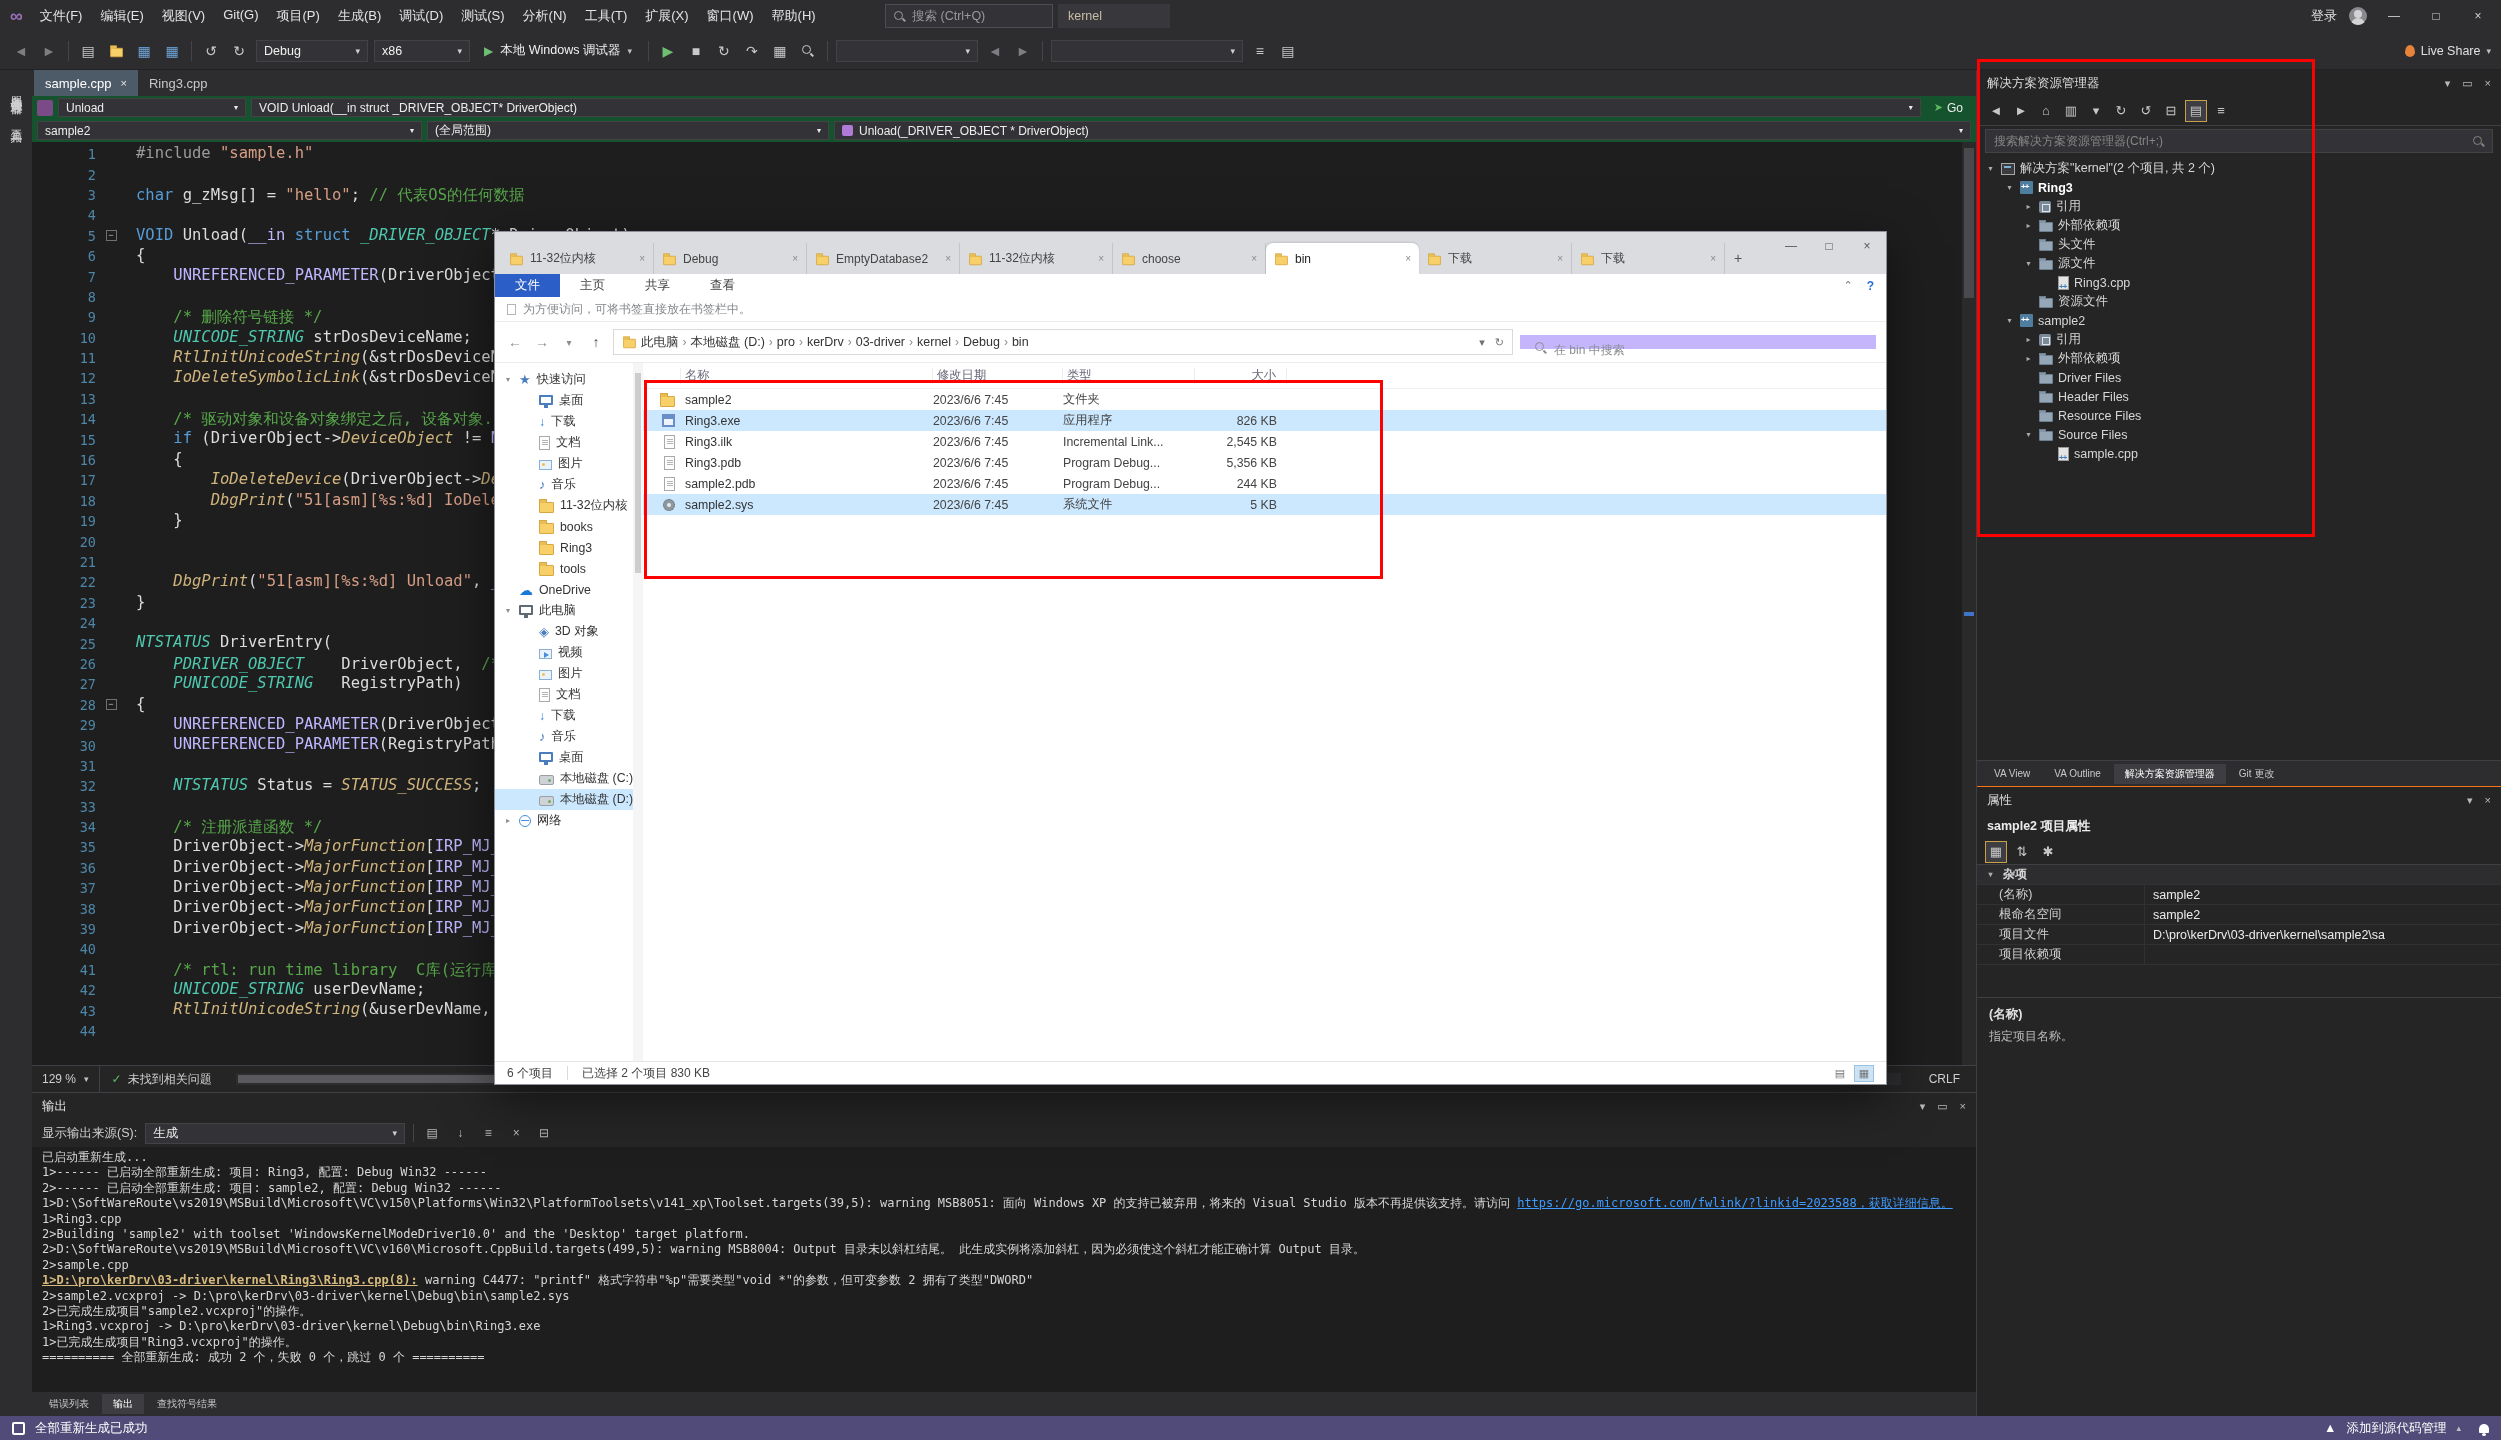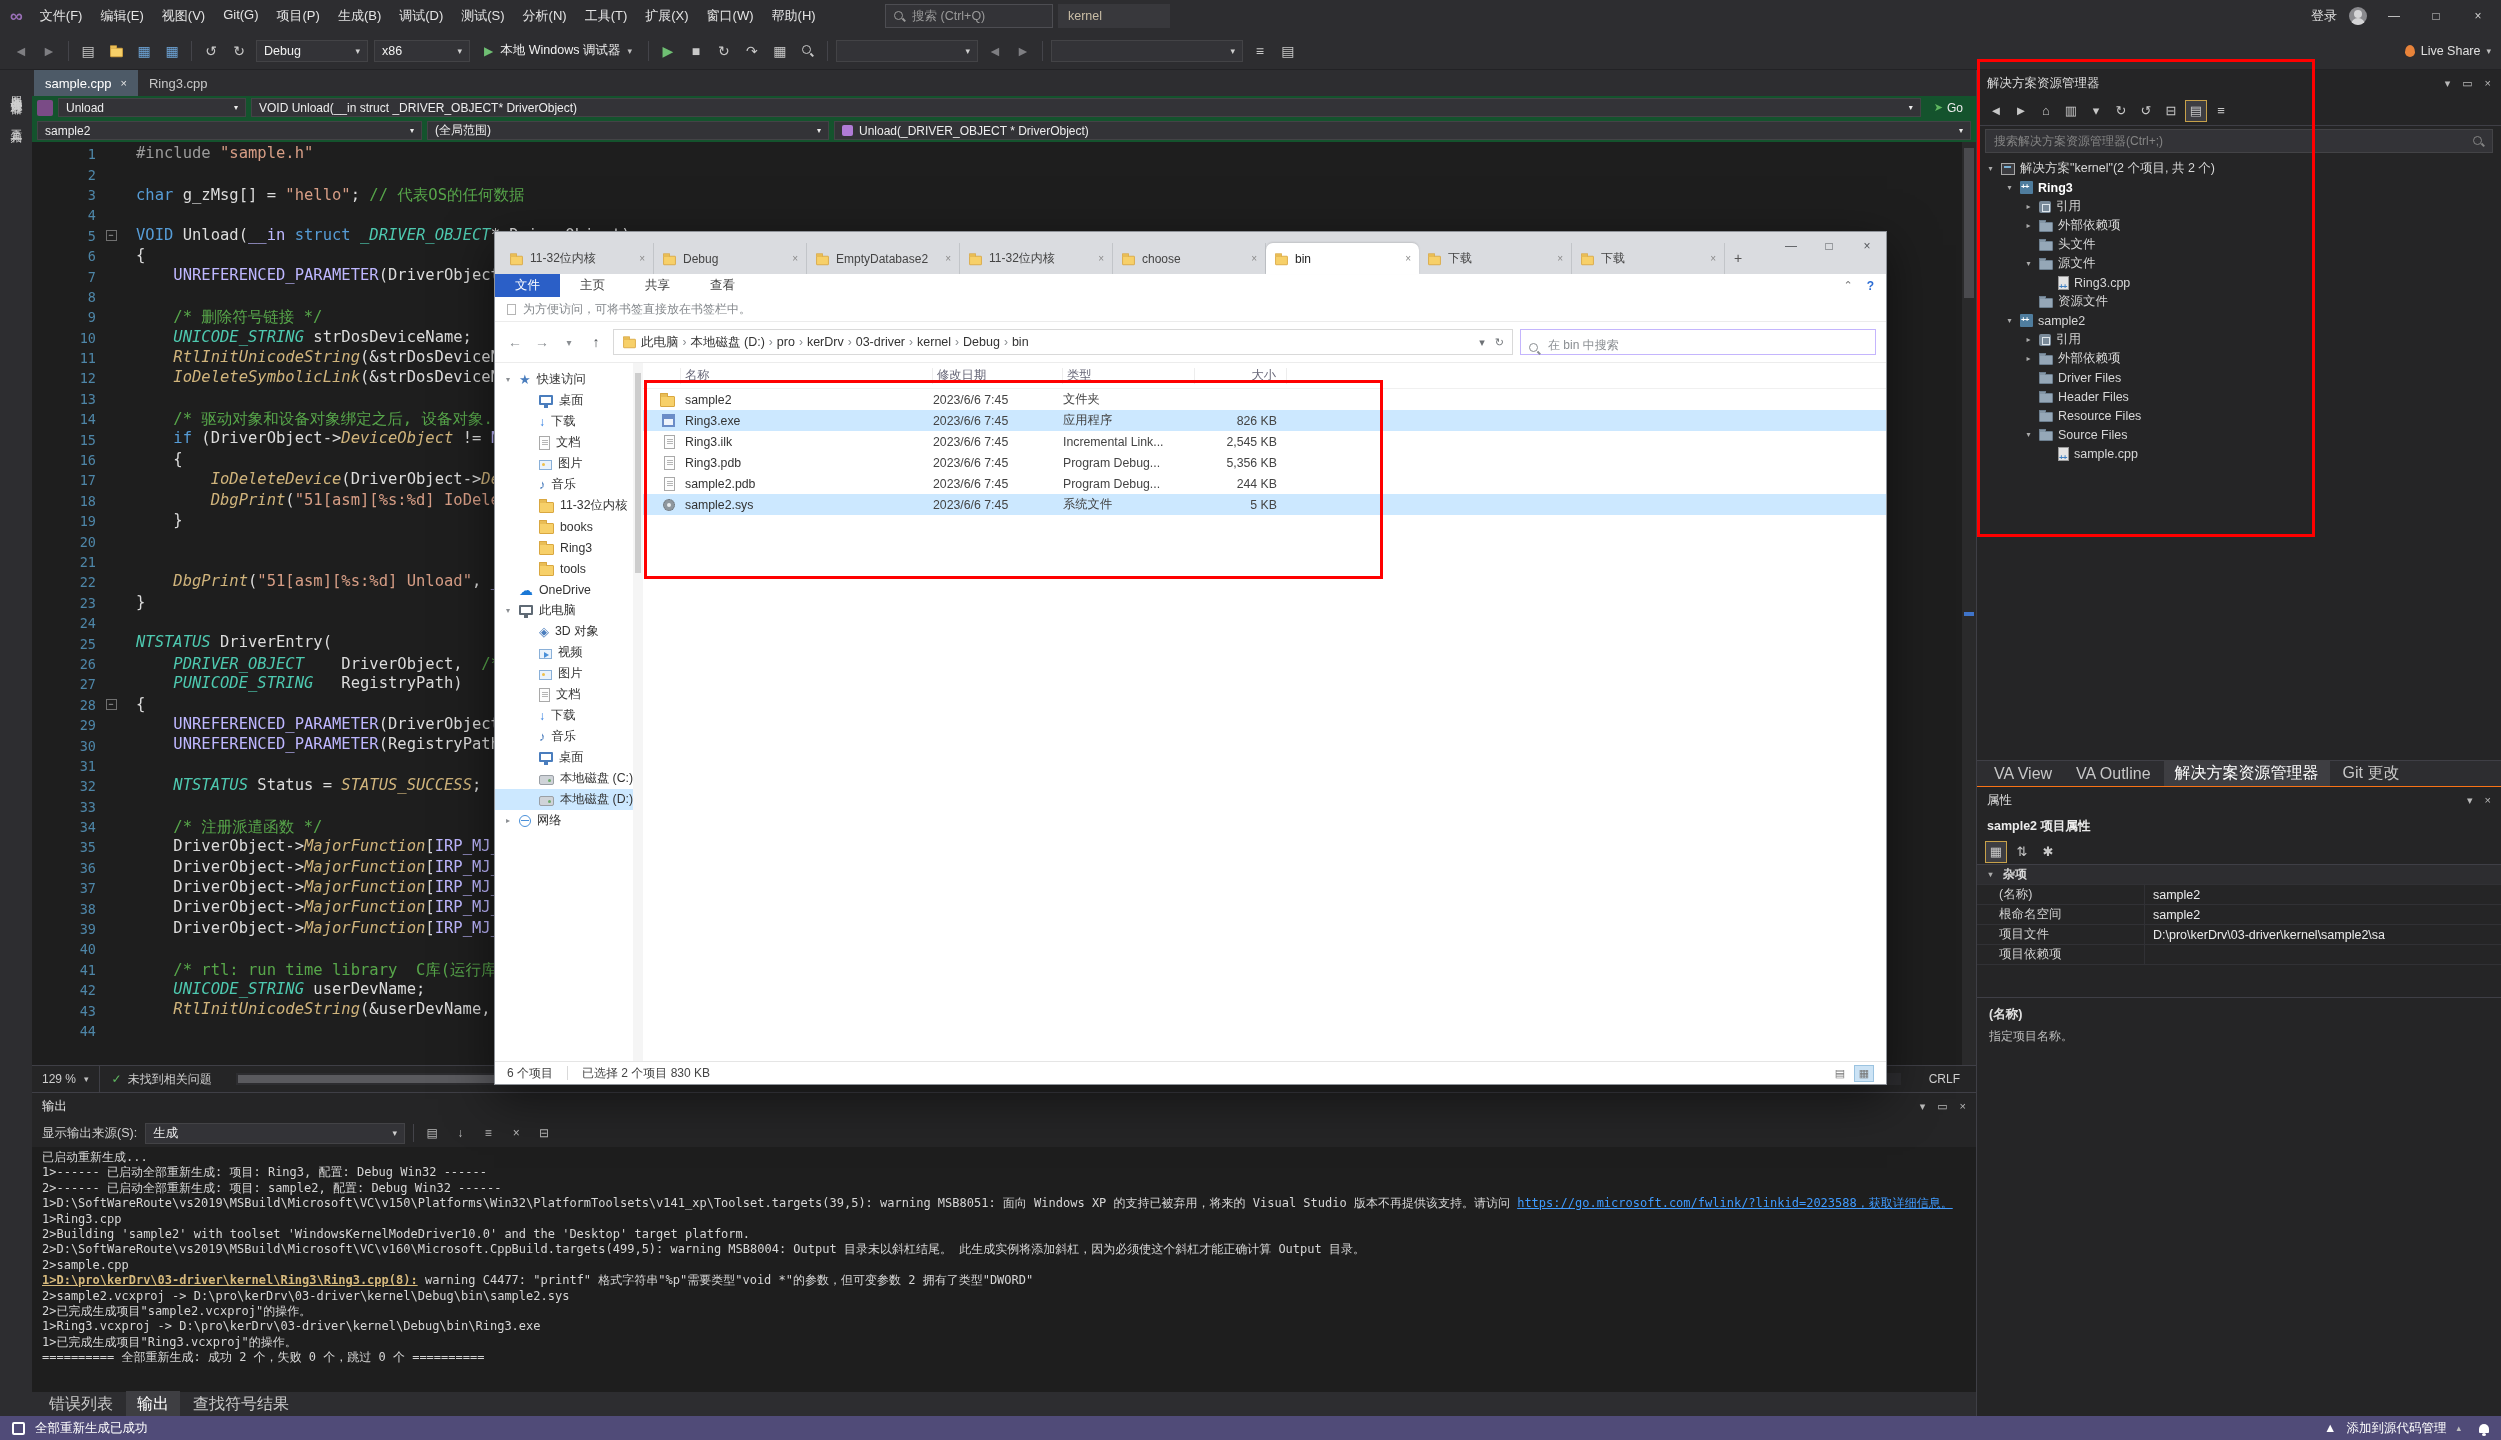--- a/index.html
+++ b/index.html
@@ -92,21 +92,21 @@
 #output-src{height:28px;display:flex;align-items:center;gap:8px;padding:0 10px;color:#cfcfcf;font-size:12.5px}
 #src-combo{width:260px;height:21px}
 .osep{width:1px;height:18px;background:#44444a}
 .oic{width:20px;height:20px;display:flex;align-items:center;justify-content:center;color:#b9b9b9;font-size:12px}
 #output-text{flex:1;overflow:hidden;padding:3px 0 0 10px;font-family:"DejaVu Sans Mono",monospace;font-size:12px;line-height:15.4px;background:#1e1e1e}
 .out-line{white-space:pre;height:15.4px}
 .out-t{color:#d6d6d6}
 .out-lnk{color:#3f9bff;text-decoration:underline}
 .out-hl{color:#d7ba7d;font-weight:bold;text-decoration:underline}
 #dock-tabs{height:24px;background:#2d2d30;display:flex;align-items:center;gap:2px;padding-left:6px}
-.dtab{padding:3px 11px;font-size:16px;color:#c8c8c8}
+.dtab{padding:3px 11px;font-size:10px;color:#c8c8c8}
 .dtab.active{background:#3e3e42;color:#fff}
 
 
 #right{width:525px;background:#252526;border-left:1px solid #3f3f46;display:flex;flex-direction:column;flex:0 0 auto}
 .panel-title{height:26px;display:flex;align-items:center;padding:0 10px;color:#dcdcdc;font-size:12.5px;gap:8px}
 .pt-btns{margin-left:auto;display:flex;gap:12px;color:#b9b9b9;font-size:11px}
 #sol-tools{height:30px;display:flex;align-items:center;gap:3px;padding:0 8px;border-bottom:1px solid #3f3f46}
 .tool-ic{width:22px;height:22px;display:flex;align-items:center;justify-content:center;color:#c8c8c8;font-size:13px}
 .tool-ic.sel{background:#3e3e42;border:1px solid #c7a14a}
 #sol-search{margin:3px 8px;height:24px;background:#333337;border:1px solid #434346;display:flex;align-items:center;padding:0 8px;color:#848484;font-size:12px;gap:8px}
@@ -155,21 +155,21 @@
 #xribbon-right{margin-left:auto;display:flex;align-items:center;gap:14px;padding-right:12px}
 .rib-collapse{color:#777;font-size:11px}
 .rib-help{color:#2b6cd4;font-weight:bold;font-size:12px}
 #xaddr{height:41px;background:#fff;display:flex;align-items:center;gap:7px;padding:0 10px;border-bottom:1px solid #ececec;flex:0 0 auto}
 .xarrow{color:#8a8e92;font-size:14px;width:20px;text-align:center}
 .xarrow.up{color:#4a4e52}
 #addrbox{flex:1;height:26px;border:1px solid #d9d9d9;display:flex;align-items:center;gap:4px;padding:0 8px;min-width:0}
 #crumbs{display:flex;align-items:center;gap:4px;font-size:12.5px;color:#333;overflow:hidden;white-space:nowrap}
 .crumb-sep{color:#8a8e92;font-size:12px}
 #addr-end{margin-left:auto;display:flex;gap:10px;color:#6d7control;color:#6d7175;font-size:11px}
-#xsearch{width:356px;height:26px;border:1px solid #c4b5fd;display:flex;align-items:flex-end;gap:8px;padding:0 8px;color:#8a8e92;font-size:12px}
+#xsearch{width:356px;height:14px;border:7px solid #c4b5fd;display:flex;align-items:flex-start;gap:8px;padding:0 8px;color:#8a8e92;font-size:12px}
 #xmain{flex:1;display:flex;min-height:0}
 #xsidebar{width:138px;padding-top:6px;overflow:hidden;flex:0 0 auto}
 .srow{height:21px;display:flex;align-items:center;gap:6px;font-size:12.3px;color:#333;white-space:nowrap}
 .srow.sel{background:#cce8ff}
 .s-arrow{width:10px;font-size:8px;color:#8a8e92;text-align:center;flex:0 0 auto}
 #xsb-scroll{width:10px;background:#f5f5f5;position:relative;flex:0 0 auto}
 #xsb-scroll .thumb{position:absolute;left:2px;right:2px;top:10px;height:200px;background:#cdcdcd}
 #xlist{flex:1;min-width:0;display:flex;flex-direction:column}
 .xheader{display:grid;grid-template-columns:38px 252px 130px 132px 92px;height:26px;align-items:center;font-size:12.3px;color:#667;border-bottom:1px solid #f0f0f0;flex:0 0 auto}
 .xheader span{padding-left:4px;border-right:1px solid #ededed;height:16px;display:flex;align-items:center}

